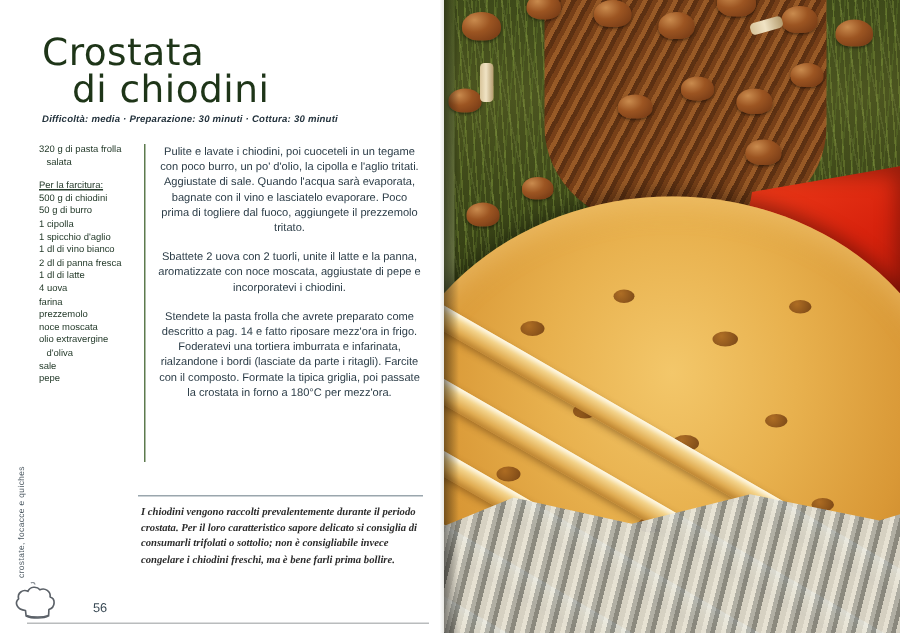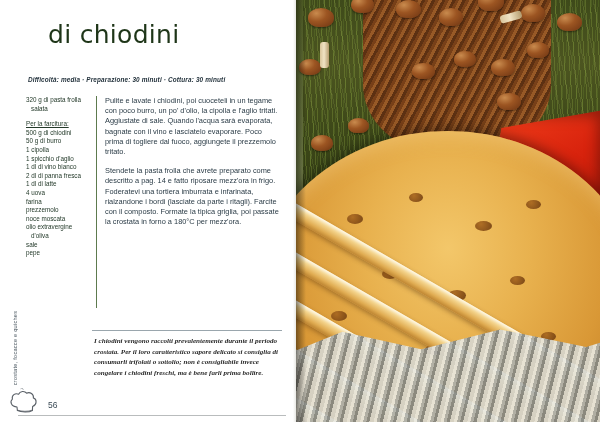--- a/index.html
+++ b/index.html
@@ -59,39 +59,40 @@
     background:#5d7a4e;
     margin:0 8px 0 6px;
     height:212px;
   }
 
   .instructions {
     flex:1;
     font-size:7.4px; line-height:10.2px;
     color:#2a3b46;
     font-family:"Liberation Sans", sans-serif;
+    text-align:center;
   }
   .instructions p { margin-bottom:9px; }
 
   
   .note-rule {
     position:absolute; left:92px; top:330px; width:190px; height:1px;
     background:#9aa6ad;
   }
   .note {
     position:absolute; left:94px; top:336px; width:192px;
     font-size:7.1px; line-height:10.6px;
     font-style:italic; font-weight:bold;
     color:#2b2b2b;
     font-family:"Liberation Serif", serif;
   }
 
   
   .page-number {
-    position:absolute; left:48px; top:400px;
+    position:absolute; left:62px; top:400px;
     font-size:8.5px; color:#3a4a55;
   }
   .footer-rule {
     position:absolute; left:18px; top:415px; width:268px; height:1px;
     background:#b9bcbd;
   }
   .vertical-tag {
     position:absolute; left:-40px; top:345px;
     width:110px;
     transform:rotate(-90deg);
@@ -213,20 +214,21 @@
 </style>
 </head>
 <body>
 
 <div class="page">
 
   <div class="left-page">
 
     <div class="title-block">
       <div class="recipe-title">
+        <span class="l1">Crostata</span>
         <span class="l2">di chiodini</span>
       </div>
     </div>
 
     <div class="subtitle">Difficoltà: media · Preparazione: 30 minuti · Cottura: 30 minuti</div>
 
     <div class="cols">
 
       <div class="ingredients">
         <div class="ing-line">320 g di pasta frolla</div>
@@ -247,20 +249,21 @@
         <div class="ing-line">olio extravergine</div>
         <div class="ing-line indent">d'oliva</div>
         <div class="ing-line">sale</div>
         <div class="ing-line">pepe</div>
       </div>
 
       <div class="divider"></div>
 
       <div class="instructions">
         <p>Pulite e lavate i chiodini, poi cuoceteli in un tegame con poco burro, un po' d'olio, la cipolla e l'aglio tritati. Aggiustate di sale. Quando l'acqua sarà evaporata, bagnate con il vino e lasciatelo evaporare. Poco prima di togliere dal fuoco, aggiungete il prezzemolo tritato.</p>
+        <p>Sbattete 2 uova con 2 tuorli, unite il latte e la panna, aromatizzate con noce moscata, aggiustate di pepe e incorporatevi i chiodini.</p>
         <p>Stendete la pasta frolla che avrete preparato come descritto a pag. 14 e fatto riposare mezz'ora in frigo. Foderatevi una tortiera imburrata e infarinata, rialzandone i bordi (lasciate da parte i ritagli). Farcite con il composto. Formate la tipica griglia, poi passate la crostata in forno a 180°C per mezz'ora.</p>
       </div>
     </div>
 
     <div class="note-rule"></div>
     <div class="note">I chiodini vengono raccolti prevalentemente durante il periodo crostata. Per il loro caratteristico sapore delicato si consiglia di consumarli trifolati o sottolio; non è consigliabile invece congelare i chiodini freschi, ma è bene farli prima bollire.</div>
 
     <div class="page-number">56</div>
     <div class="footer-rule"></div>
 

